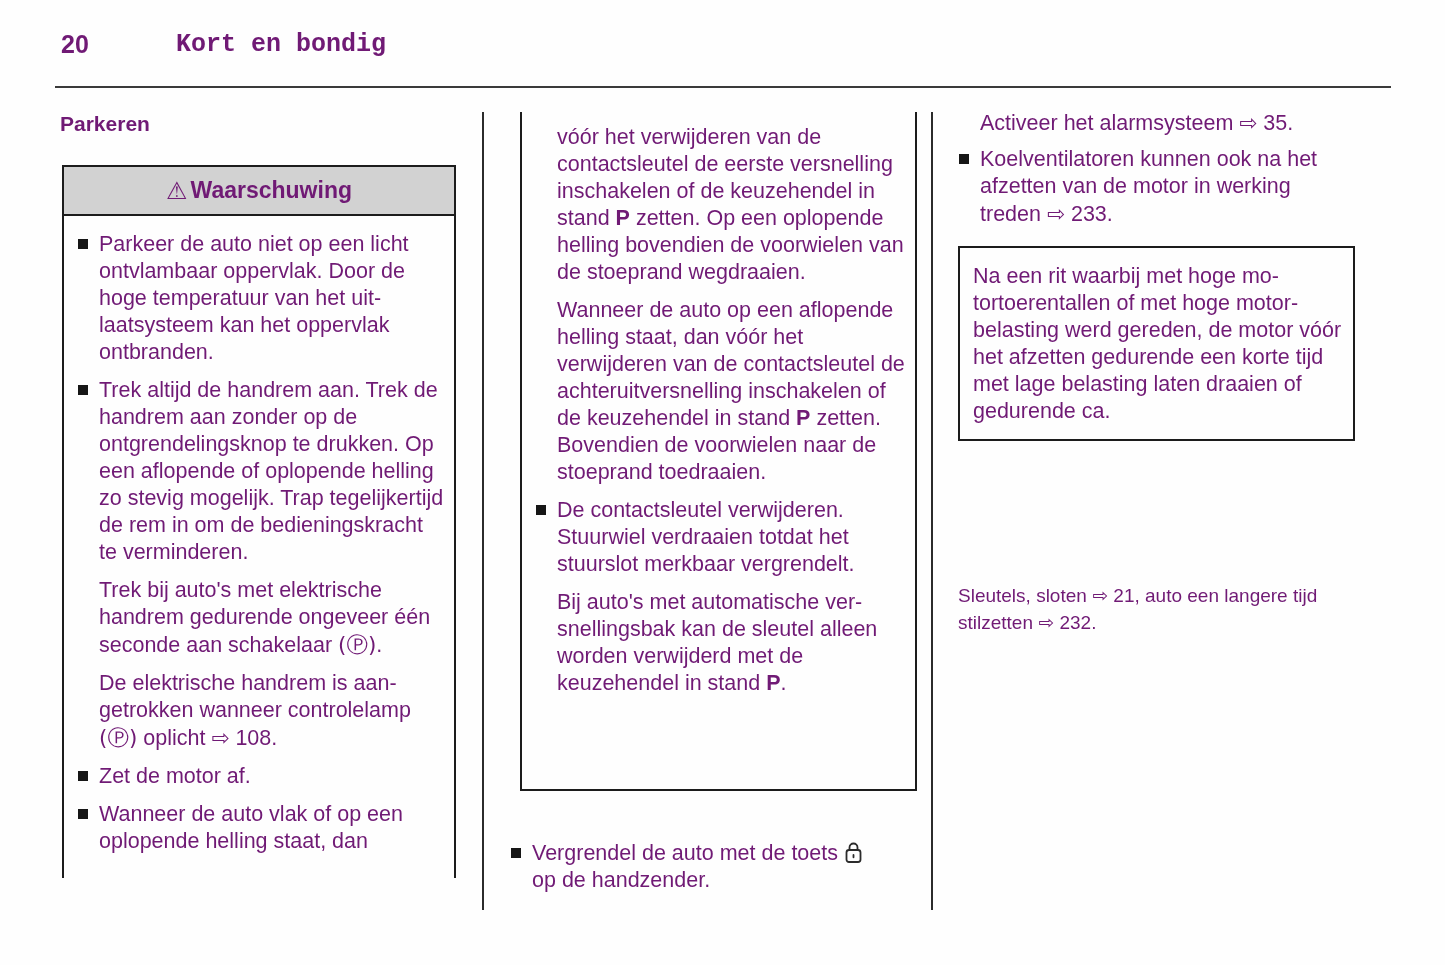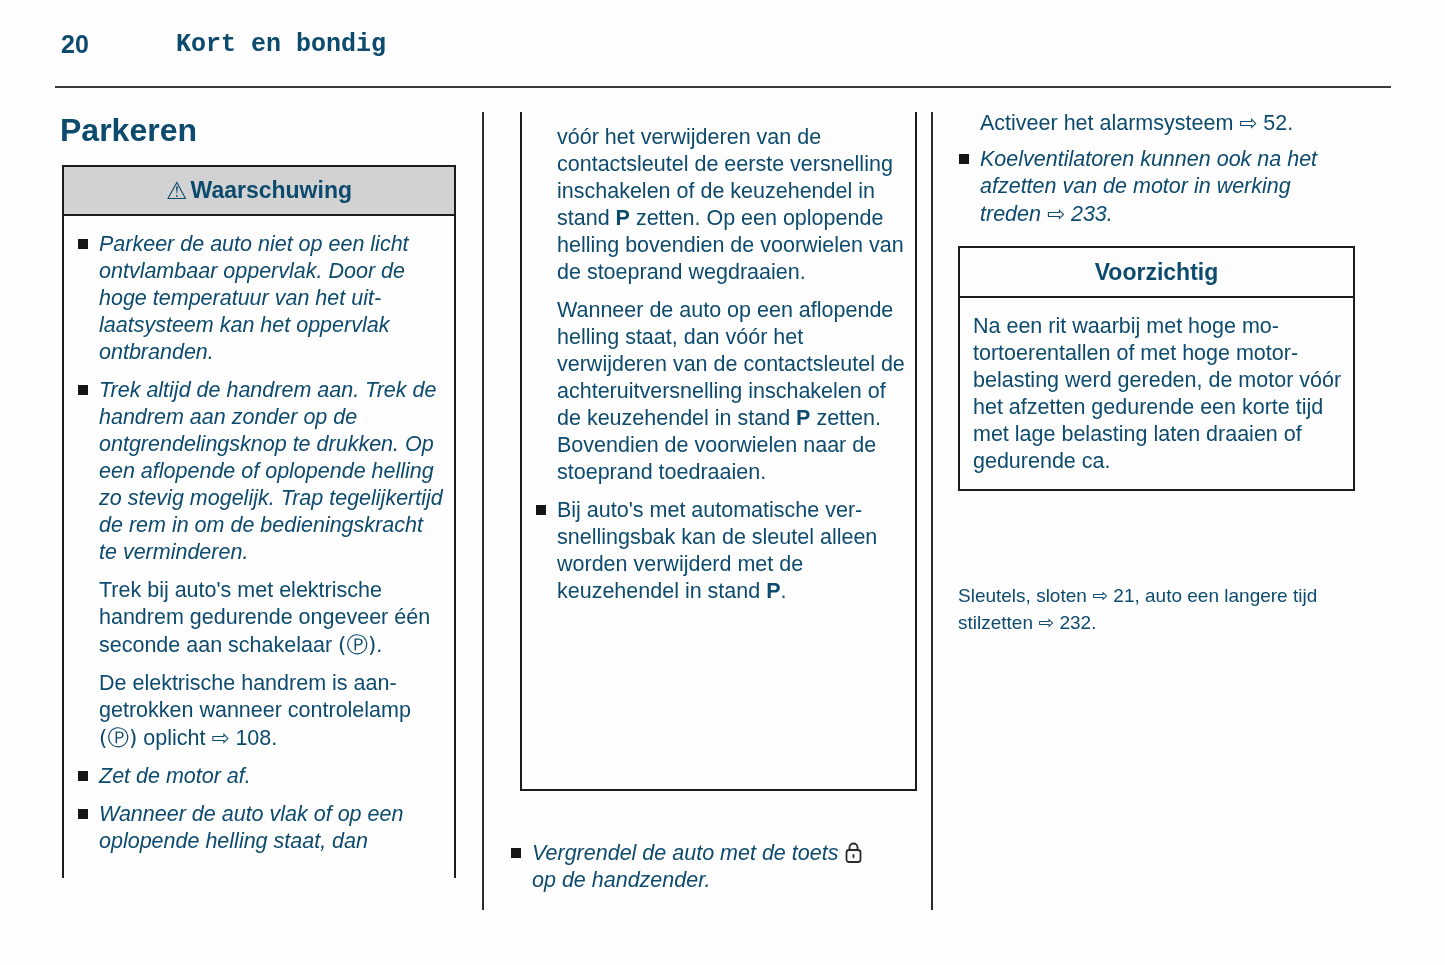--- a/index.html
+++ b/index.html
@@ -1,28 +1,28 @@
 <!DOCTYPE html>
 <html><head>
 <meta charset="utf-8">
 <style>
   html,body{margin:0;padding:0;background:#ffffff;}
   .page{position:relative;width:1445px;height:965px;background:#fefefe;
-        font-family:"Liberation Sans",sans-serif;color:#0c4a6e;overflow:hidden;}
+        font-family:"Liberation Sans",sans-serif;color:#701a75;overflow:hidden;}
 
   
   .hdr-num{position:absolute;left:61px;top:30px;font-size:25px;font-weight:700;}
   .hdr-title{position:absolute;left:176px;top:30px;font-size:25px;font-weight:700;font-family:Liberation Mono, monospace;}
   .hdr-rule{position:absolute;left:55px;top:86px;width:1336px;height:2px;background:#3a3a3a;}
 
   
   .col-div{position:absolute;top:112px;width:2px;height:798px;background:#2b2b2b;}
   .div1{left:482px;} .div2{left:931px;}
 
-  .h1{position:absolute;left:60px;top:112px;font-size:32px;font-weight:700;}
+  .h1{position:absolute;left:60px;top:112px;font-size:21px;font-weight:700;}
 
   
   .boxed{border:2.5px solid #1c1c1c;box-sizing:border-box;}
   .wbox{position:absolute;left:62px;top:165px;width:394px;height:713px;border-bottom:none;overflow:hidden;}
   .box-hd{height:49px;display:flex;align-items:center;justify-content:center;
           font-size:23px;font-weight:700;border-bottom:2.5px solid #1c1c1c;box-sizing:border-box;}
   .wbox .box-hd{background:#d2d2d2;}
   .box-bd{padding:15px 9px 0 13px;font-size:21.5px;line-height:27px;}
 
   .box2{position:absolute;left:520px;top:112px;width:397px;height:679px;border-top:none;overflow:hidden;}
@@ -34,21 +34,21 @@
   .col3top .item{margin-bottom:9px;}
 
   .cbox{position:absolute;left:958px;top:246px;width:397px;}
   .cbox .box-hd{background:#fdfdfd;height:50px;}
   .cbox .box-bd{padding:15px 10px 3px 13px;}
 
   .col3foot{position:absolute;left:958px;top:582px;width:378px;font-size:19px;line-height:27px;}
 
   
   .item{margin-bottom:11px;}
-  .item.bullet{position:relative;padding-left:22px;font-style:italic;}
+  .item.bullet{position:relative;padding-left:22px;}
   .item.indent{padding-left:22px;}
   .item.plain{padding-left:0;}
   .marker{position:absolute;left:1px;top:8px;width:10px;height:10px;background:#161616;}
   .b{font-weight:700;}
   .sym{font-family:"DejaVu Sans",sans-serif;}
   .wicon{font-family:"DejaVu Sans",sans-serif;font-weight:400;font-size:24px;margin-right:3px;}
   .lockwrap svg{vertical-align:-4px;}
 </style>
 </head>
 <body>
@@ -77,41 +77,39 @@
         <div class="item bullet"><span class="marker"></span><span class="txt"><span>Zet de motor af.</span></span></div>
         <div class="item bullet"><span class="marker"></span><span class="txt"><span>Wanneer de auto vlak of op een oplopende helling staat, dan</span></span></div>
       </div>
   </div>
 
   <div class="box2 boxed">
     <div class="box-bd">
         <div class="item indent"><span class="txt"><span>vóór het verwijderen van de contactsleutel de eerste ver­snelling inschakelen of de keu­zehendel in stand </span><span class="b">P</span><span> zetten. Op een oplopende helling boven­dien de voorwielen van de stoeprand wegdraaien.</span></span></div>
         <div class="item indent"><span class="txt"><span>Wanneer de auto op een aflo­pende helling staat, dan vóór het verwijderen van de contact­sleutel de achteruitversnelling inschakelen of de keuzehendel in stand </span><span class="b">P</span><span> zetten. Bovendien de voorwielen naar de stoeprand toedraaien.</span></span></div>
         <div class="item bullet"><span class="marker"></span></div>
+        <div class="item bullet"><span class="marker"></span><span class="txt"><span>De contactsleutel verwijderen. Stuurwiel verdraaien totdat het stuurslot merkbaar vergrendelt.</span></span></div>
         <div class="item indent"><span class="txt"><span>Bij auto's met automatische ver­snellingsbak kan de sleutel al­leen worden verwijderd met de keuzehendel in stand </span><span class="b">P</span><span>.</span></span></div>
       </div>
   </div>
 
   <div class="after2">
       <div class="item bullet"><span class="marker"></span><span class="txt"><span>Vergrendel de auto met de toets </span><span class="lockwrap"><svg width="19" height="23" viewBox="0 0 19 23">
               <rect x="2.5" y="9" width="14" height="12" rx="2.5" fill="none" stroke="#2b2b2b" stroke-width="1.8"></rect>
               <path d="M5.5 9 V6.5 a4 4 0 0 1 8 0 V9" fill="none" stroke="#2b2b2b" stroke-width="1.8"></path>
               <rect x="8.6" y="13" width="1.8" height="4.2" rx="0.9" fill="#2b2b2b"></rect>
             </svg></span><span> op de handzender.</span></span></div>
     </div>
 
   <div class="col3top">
-      <div class="item indent"><span class="txt"><span>Activeer het alarmsysteem </span><span class="sym">⇨</span><span> 52.</span></span></div>
+      <div class="item indent"><span class="txt"><span>Activeer het alarmsysteem </span><span class="sym">⇨</span><span> 35.</span></span></div>
       <div class="item bullet"><span class="marker"></span><span class="txt"><span>Koelventilatoren kunnen ook na het afzetten van de motor in werking treden </span><span class="sym">⇨</span><span> 233.</span></span></div>
     </div>
 
   <div class="cbox boxed">
-    <div class="box-hd">
-      <span>Voorzichtig</span>
-    </div>
     <div class="box-bd">
         <div class="item plain"><span class="txt"><span>Na een rit waarbij met hoge mo­tortoerentallen of met hoge motor­belasting werd gereden, de motor vóór het afzetten gedurende een korte tijd met lage belasting laten draaien of gedurende ca.</span><br></span></div>
       </div>
   </div>
 
   <div class="col3foot">
       <div class="item plain"><span class="txt"><span>Sleutels, sloten </span><span class="sym">⇨</span><span> 21, auto een lan­gere tijd stilzetten </span><span class="sym">⇨</span><span> 232.</span></span></div>
     </div>
 
 </div>

